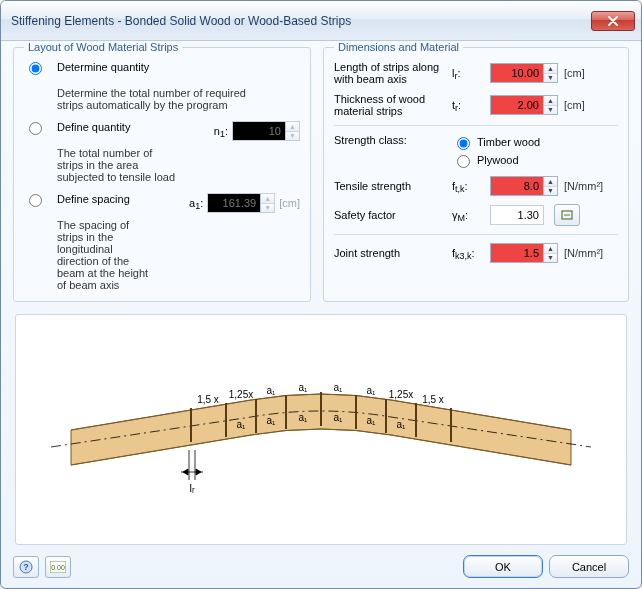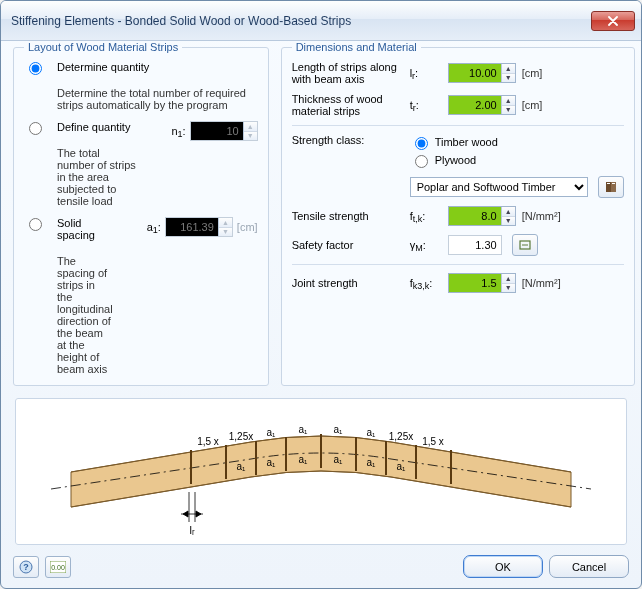--- a/index.html
+++ b/index.html
@@ -64,21 +64,21 @@
   .opt-block .lbl { font-weight: normal; }
   .opt-block .desc { color: #333; margin-top: 14px; max-width: 210px; }
   .opt-tail {
     display: flex; align-items: center; gap: 4px;
     margin-left: auto;
   }
   .sym { font-family: "Segoe UI", Tahoma, sans-serif; margin-left: 22px; }
   .sub { font-size: 9px; position: relative; top: 2px; }
   .spin {
     display: inline-flex; align-items: stretch;
-    border: 1px solid #9fb4cd; background:#84cc16; height:20px;
+    border: 1px solid #9fb4cd; background:#ef4444; height:20px;
   }
   .spin.readonly { background:#000000; color:#7a7a7a; border-color:#c4cfdb;}
   .spin .val {
     width: 52px; text-align: right; padding: 2px 4px; font-size:11px;
     border: none; background: transparent; outline: none;
     font-family: inherit;
   }
   .spin.readonly .val { color:#7a7a7a; }
   .spin .btns {
     display: flex; flex-direction: column; width: 14px;
@@ -181,21 +181,21 @@
                   <div>▲</div>
                   <div>▼</div>
                 </span>
             </span>
           </div>
         </div>
 
         <div class="opt-block">
           <input type="radio" name="layout" style="">
           <div>
-            <div class="lbl">Solid spacing</div>
+            <div class="lbl">Define spacing</div>
             <div class="desc">The spacing of strips in the longitudinal direction of the beam at the height of beam axis</div>
           </div>
           <div class="opt-tail">
             <span class="sym"><span>a</span><span class="sub">1</span><span>:</span></span>
             <span class="spin readonly">
               <input class="val" disabled="" value="161.39" style="">
               <span class="btns">
                   <div>▲</div>
                   <div>▼</div>
                 </span>
@@ -243,33 +243,20 @@
               <input type="radio" name="sc" checked="" style="">
               <span>Timber wood</span>
             </div>
             <div class="radio-inline" style="margin-top:2px">
               <input type="radio" name="sc" style="">
               <span>Plywood</span>
             </div>
           </div>
         </div>
 
-        <div class="dm-row">
-          <div class="label"></div>
-          <select class="combo">
-            <option>Poplar and Softwood Timber</option>
-          </select>
-          <span class="icon-btn" style="margin-left:4px">
-            <svg width="14" height="14" viewBox="0 0 14 14">
-                <path fill="#6b4a2b" d="M2 2h5v10H2z"></path>
-                <path fill="#8b6a4b" d="M7 2h5v10H7z"></path>
-                <path fill="#fff" d="M3 3h3v1H3zM8 3h3v1H8z"></path>
-              </svg>
-          </span>
-        </div>
 
         <div class="dm-row">
           <div class="label">Tensile strength</div>
           <div class="sym-col"><span>f</span><span class="sub">t,k</span><span>:</span></div>
           <span class="spin">
             <input class="val" value="8.0" style="">
             <span class="btns">
                 <div>▲</div>
                 <div>▼</div>
               </span>

